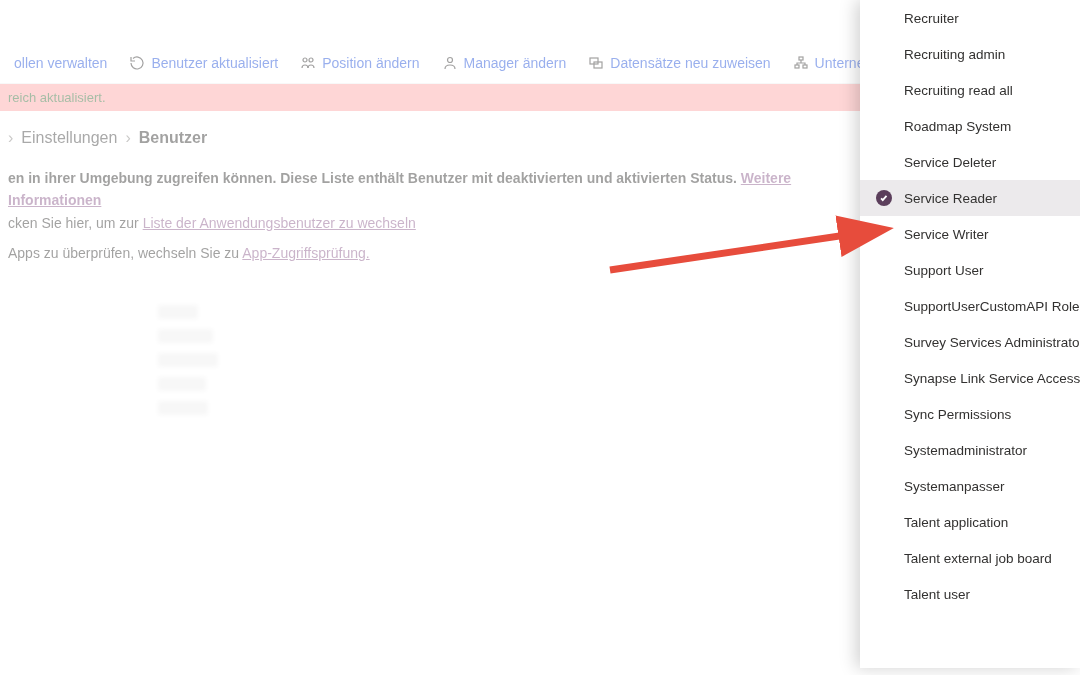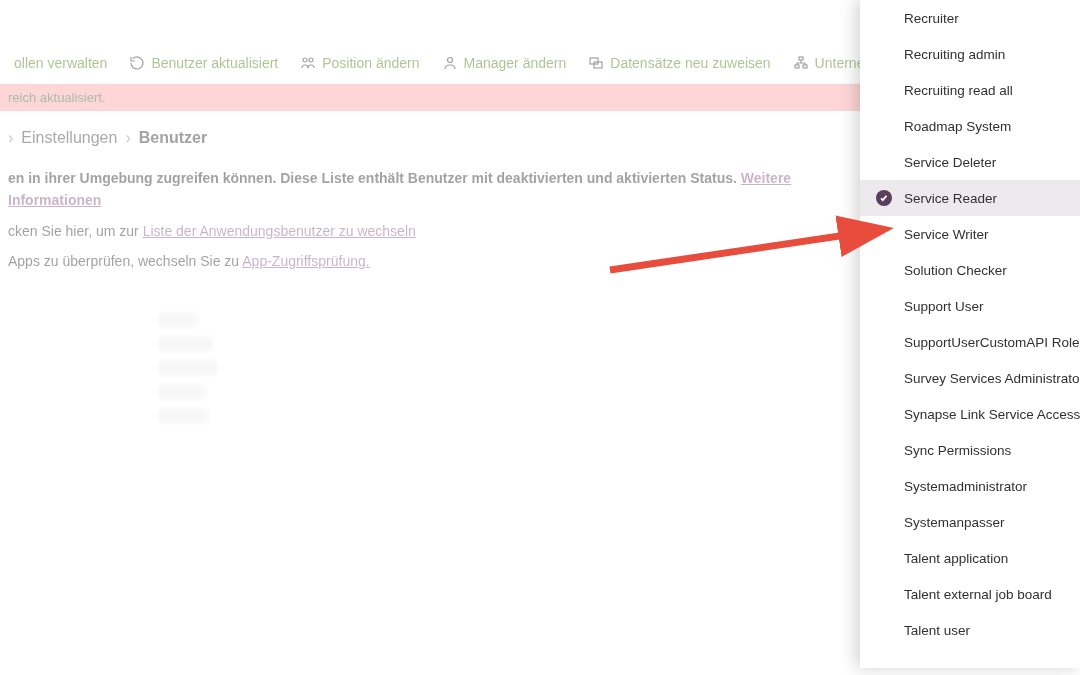--- a/index.html
+++ b/index.html
@@ -29,21 +29,21 @@
       height: 42px;
       background: #ffffff;
     }
     .toolbar {
       display: flex;
       align-items: center;
       height: 42px;
       padding: 0 4px;
       border-bottom: 1px solid #f0f0f0;
       gap: 2px;
-      color: #4d7c0f;
+      color: #1d4ed8;
       font-size: 14px;
     }
     .toolbar-item {
       display: flex;
       align-items: center;
       gap: 6px;
       padding: 6px 10px;
       cursor: pointer;
       white-space: nowrap;
     }
@@ -87,21 +87,20 @@
       cursor: pointer;
     }
     .breadcrumb .crumb.current {
       color: #323130;
       font-weight: 600;
     }
     .desc {
       color: #323130;
       font-size: 14px;
       line-height: 1.6;
-      margin-bottom: 8px;
       font-weight: 600;
     }
     .desc .link {
       color: #8b5a8b;
       text-decoration: underline;
       cursor: pointer;
     }
     .desc2 {
       color: #323130;
       font-size: 14px;
@@ -308,23 +307,20 @@
     <div class="role-item selected">
       <span class="check-badge">
         <svg viewBox="0 0 12 12">
           <path d="M2.5 6.5 l2 2 l4.5 -5"></path>
         </svg>
       </span>
       <span>Service Reader</span>
     </div>
     <div class="role-item">
       <span>Service Writer</span>
-    </div>
-    <div class="role-item">
-      <span>Solution Checker</span>
     </div>
     <div class="role-item">
       <span>Support User</span>
     </div>
     <div class="role-item">
       <span>SupportUserCustomAPI Role</span>
     </div>
     <div class="role-item">
       <span>Survey Services Administrator(Deprecated)</span>
     </div>

